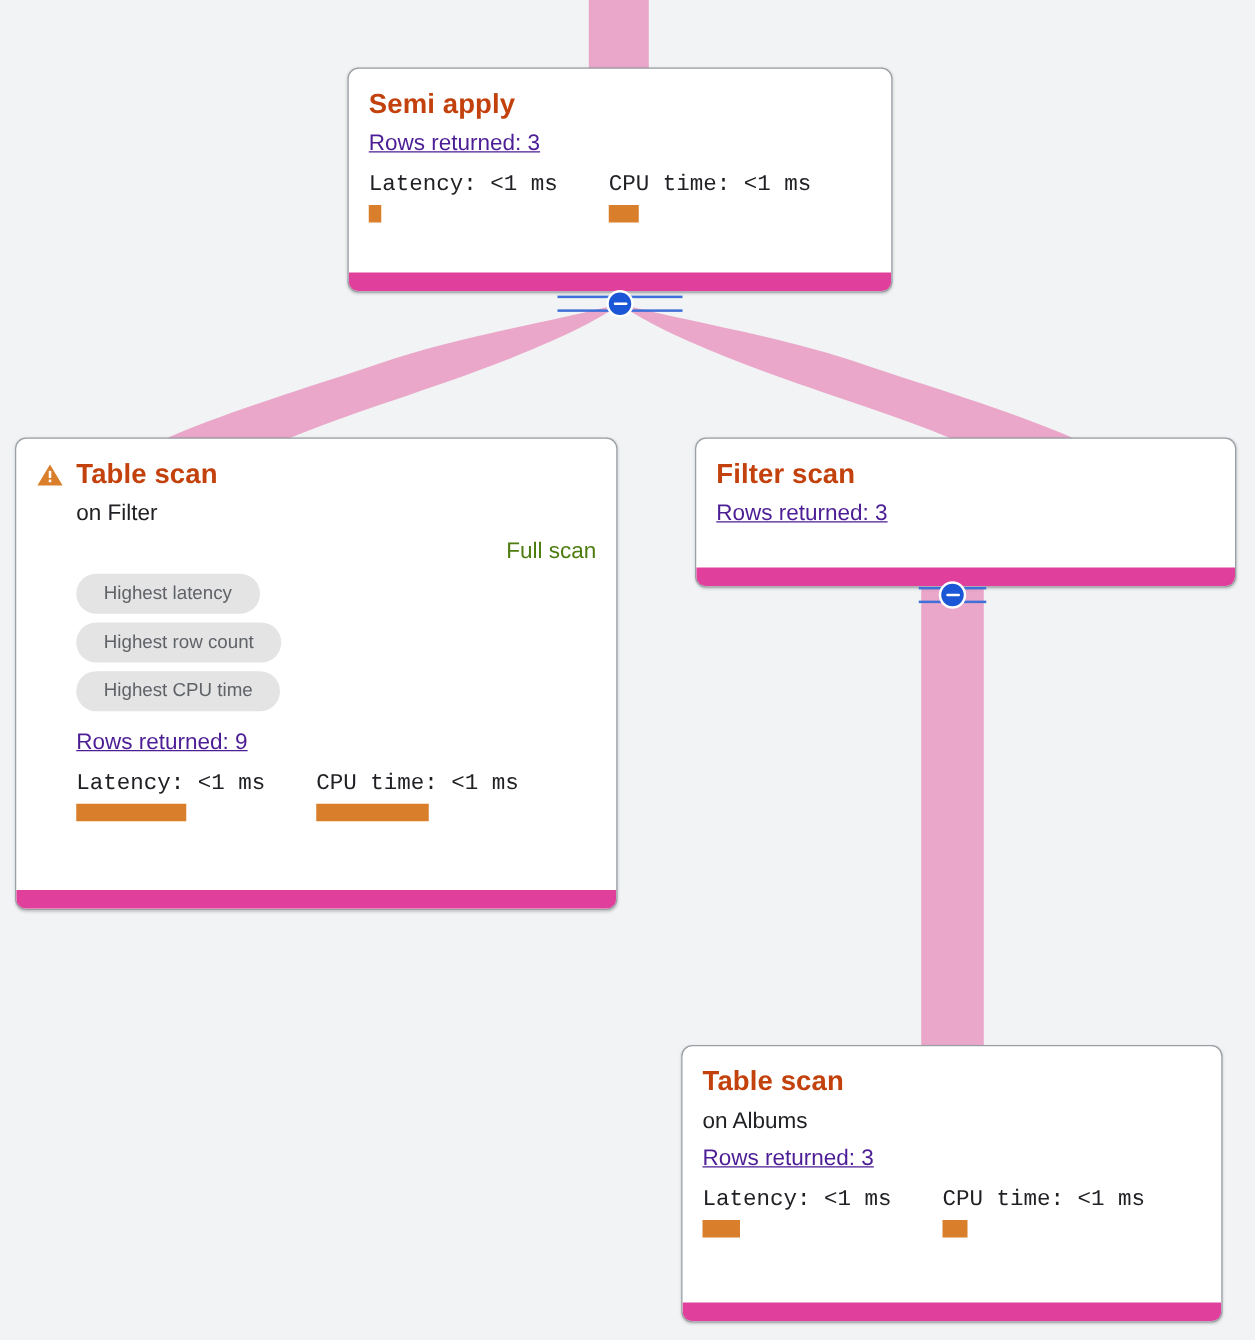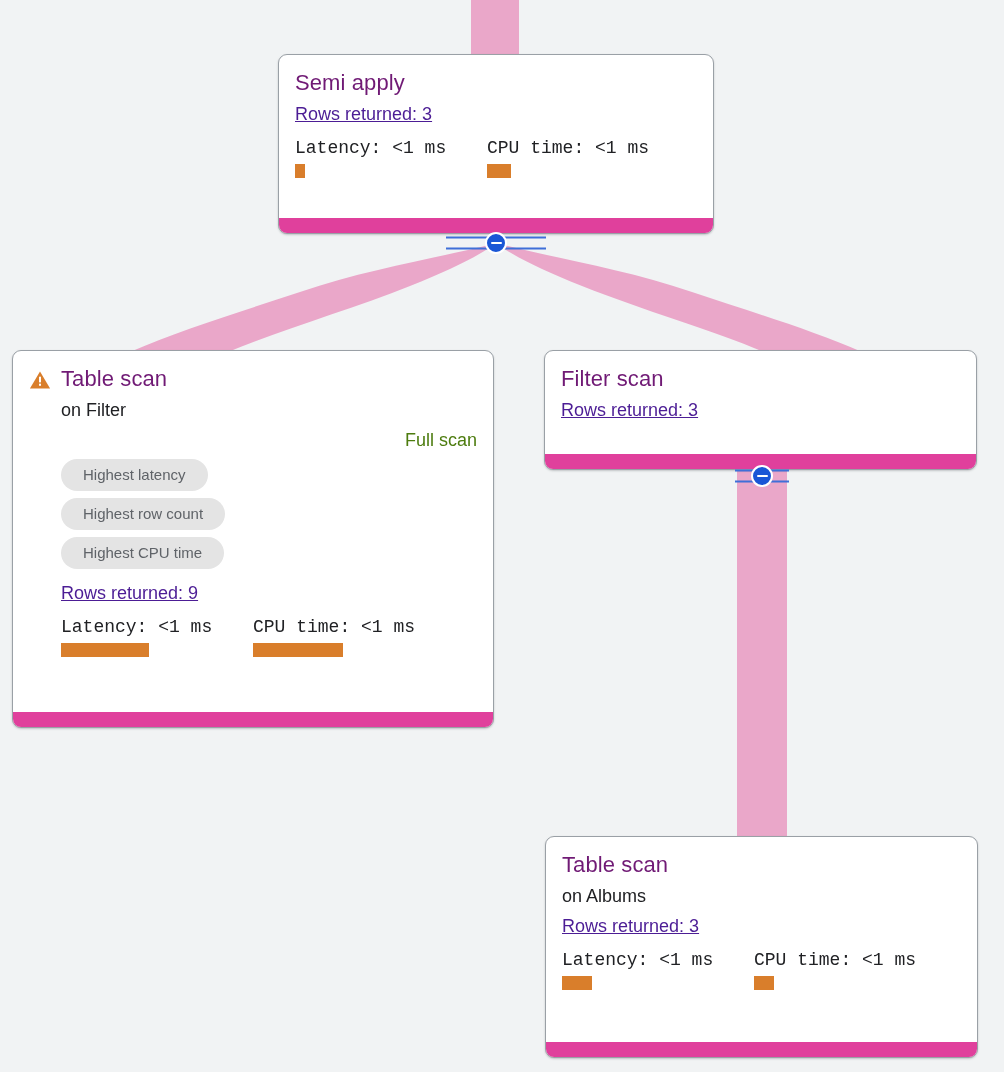--- a/index.html
+++ b/index.html
@@ -64,22 +64,22 @@
   .warn-icon {
     flex: 0 0 auto;
     width: 22px;
     height: 22px;
     margin-top: 4px;
     display: block;
   }
   .node-title {
     font-size: 22px;
     line-height: 28px;
-    font-weight: 400;
-    color: #701a75;
+    font-weight: 700;
+    color: #c2410c;
     letter-spacing: 0.1px;
   }
   .has-icon .node-sub,
   .has-icon .node-meta,
   .has-icon .chips,
   .has-icon .metrics {
     margin-left: 32px;
   }
 
   .node-sub {
@@ -265,21 +265,21 @@
         </div>
         <div class="metric">
           <div class="metric-label">CPU time: &lt;1 ms</div>
           <div class="metric-bar" style="width:90px;"></div>
         </div>
       </div>
     </div>
     <div class="node-footer"></div>
   </div>
 
-  <div class="node" id="node-filter-scan" style="left:544px; top:350px; width:433px; height:120px;">
+  <div class="node" id="node-filter-scan" style="left:556px; top:350px; width:433px; height:120px;">
     <div class="node-body">
       <div class="node-head">
         <div class="node-title">Filter scan</div>
       </div>
       <div class="node-meta">Rows returned: 3</div>
     </div>
     <div class="node-footer"></div>
   </div>
 
   <div class="toggle" id="toggle-filter-scan" style="left:762px; top:476px; width:54px; height:24px;">

